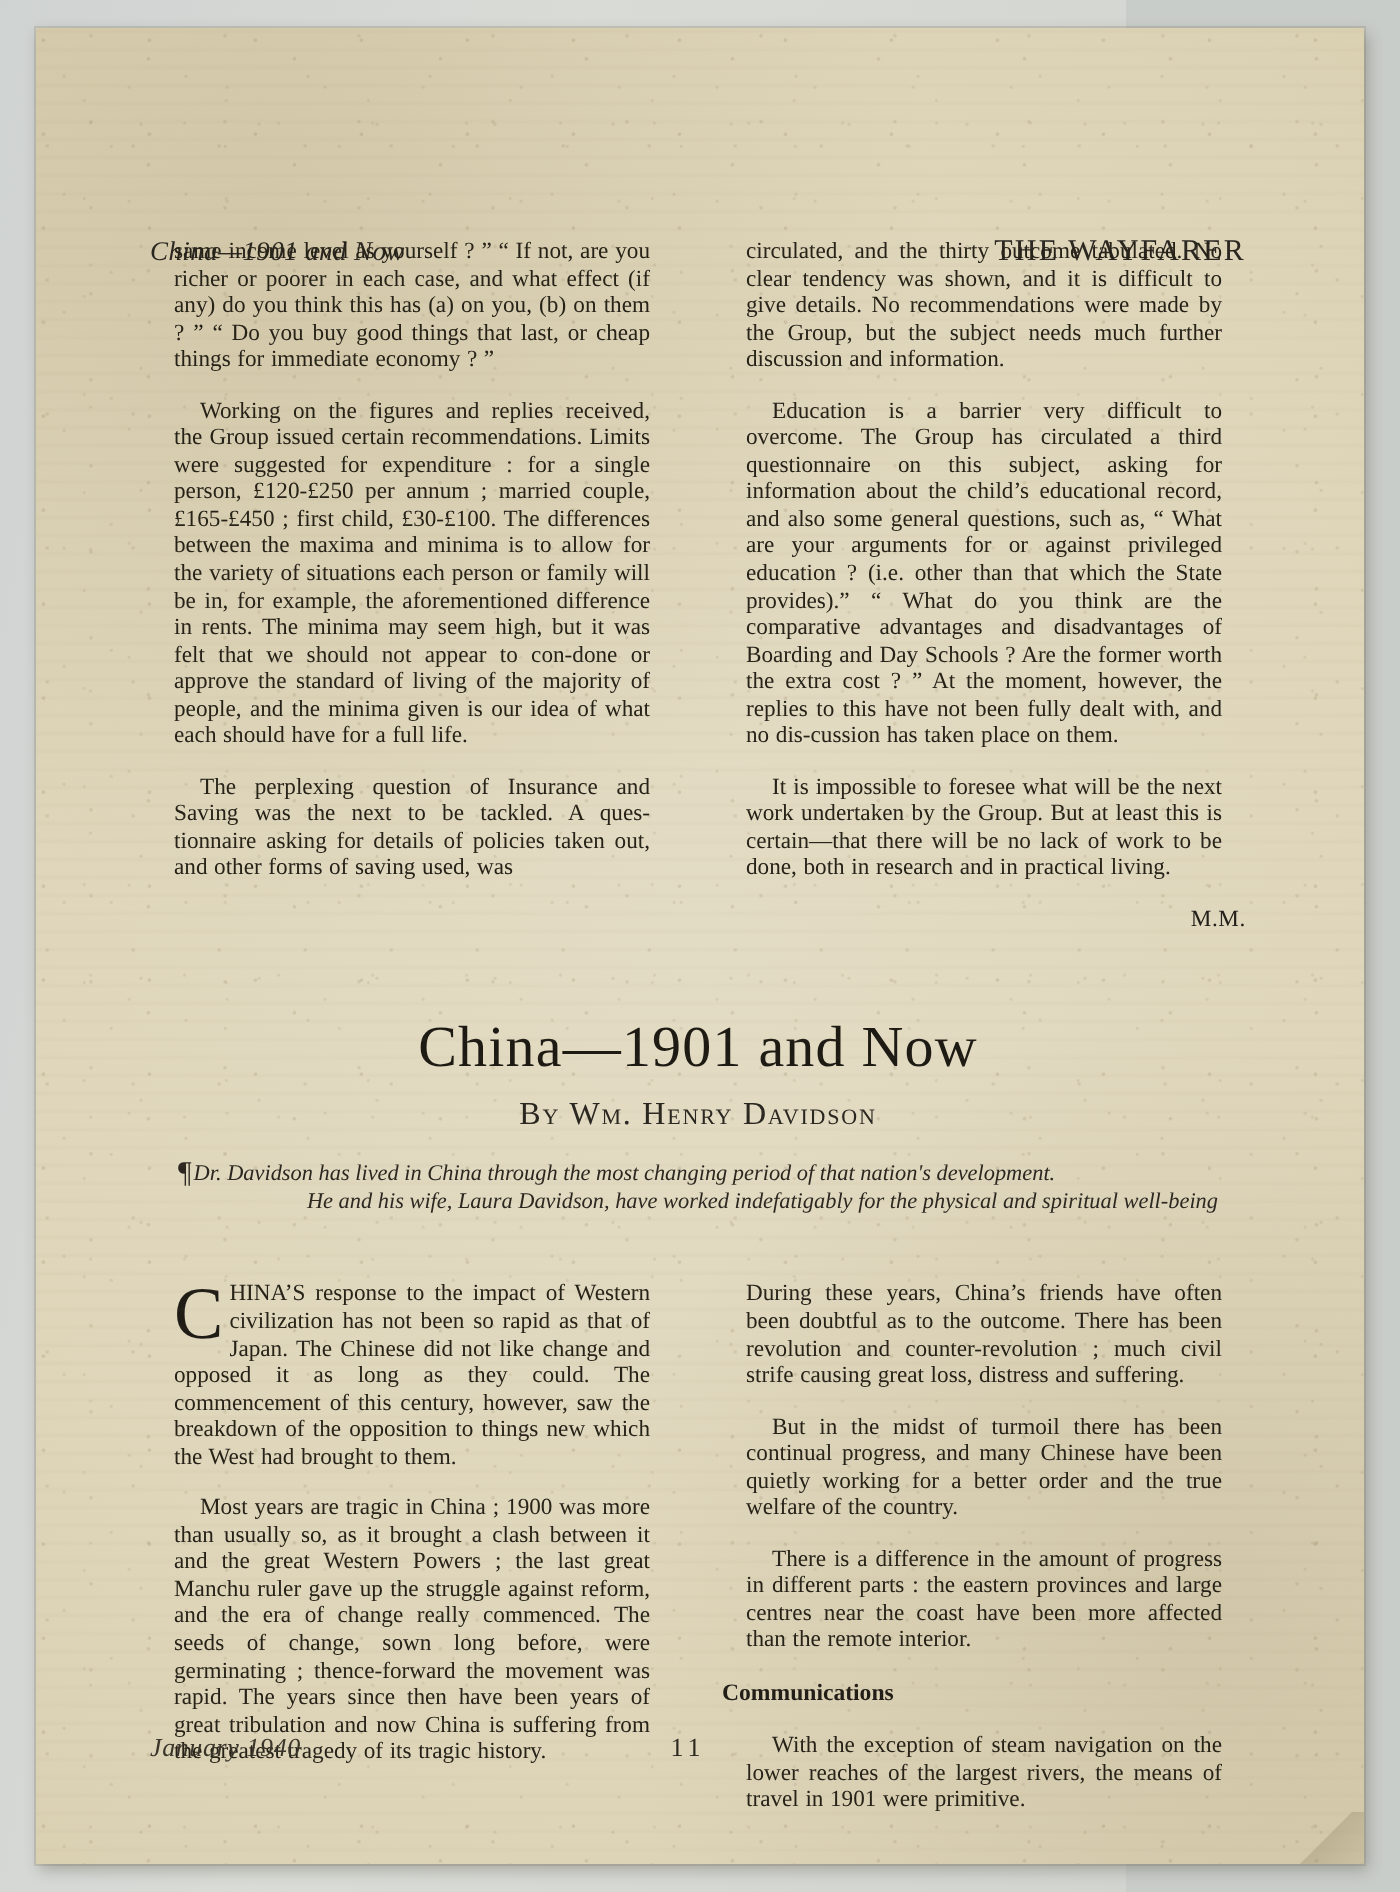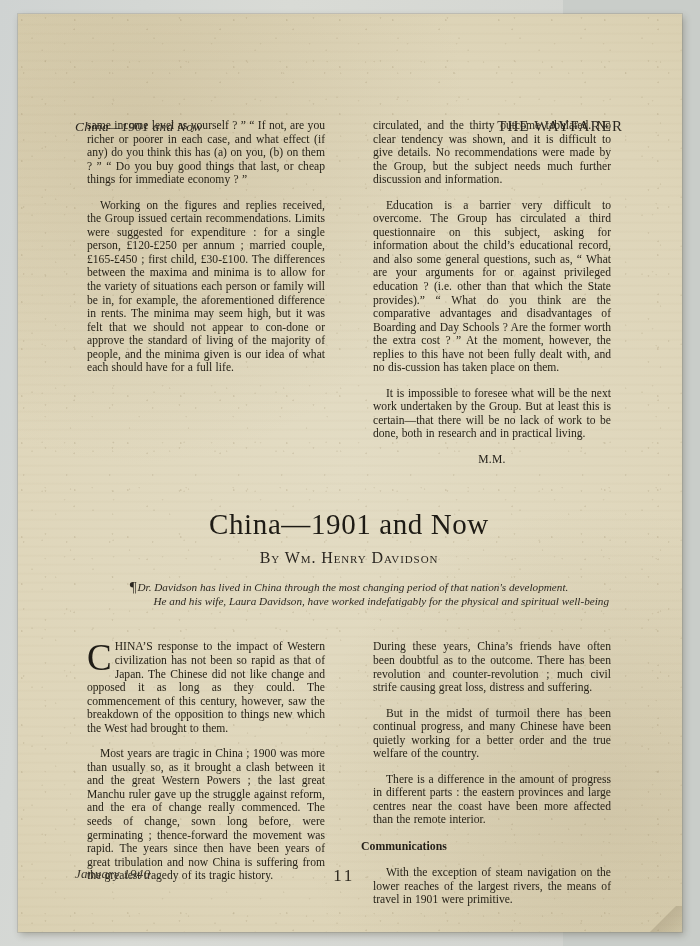--- a/index.html
+++ b/index.html
@@ -141,21 +141,21 @@
     color: #262218;
     word-spacing: .4px;
     hyphens: manual;
   }
   p.body.noind { text-indent: 0; }
   p.body + p.body { margin-top: 0; }
 
   .sig {
     margin: 1px 0 0 0;
     font-size: 11.6px;
-    text-align: center;
+    text-align: right;
     letter-spacing: .3px;
   }
 
   
   #upper-block { margin-top: 13px; }
 
   
   .headline-wrap {
     margin-top: 42px;
     text-align: center;
@@ -188,21 +188,21 @@
     color: #2b2720;
   }
   .standfirst .pilcrow {
     font-style: normal;
     font-size: 15px;
     line-height: 0;
     vertical-align: -1px;
     margin-right: 1px;
   }
   .sf-l1, .sf-l2, .sf-l3 { display: block; white-space: nowrap; }
-  .sf-l1 { text-align: center; }
+  .sf-l1 { text-align: left; }
   .sf-l2 { text-align: right; }
   .sf-l3 { text-align: center; }
 
   
   #article-block { margin-top: 20px; }
 
   .dropcap-para {
     position: relative;
   }
   .dropcap {
@@ -236,21 +236,21 @@
     font-style: italic;
     font-size: 13px;
     letter-spacing: .3px;
     color: #3a352a;
     text-align: center;
   }
   .footer-page {
     position: absolute;
     left: 0; right: 12px;
     text-align: center;
-    font-size: 17px;
+    font-size: 13px;
     letter-spacing: 2.5px;
     color: #2c281f;
   }
 </style>
 </head>
 <body>
 
 <div id="scan">
   <div class="paper">
     <div class="corner-fold"></div>
@@ -259,20 +259,21 @@
 
       <div class="runhead">
         <div class="runhead-left">China—1901 and Now</div>
         <div class="runhead-right">THE WAYFARER</div>
       </div>
 
       <div class="cols" id="upper-block">
         <div class="col">
           <p class="body noind">same income level as yourself ? ”  “ If not, are you richer or poorer in each case, and what effect (if any) do you think this has (a) on you, (b) on them ? ”  “ Do you buy good things that last, or cheap things for immediate economy ? ”</p>
           <p class="body">Working on the figures and replies received, the Group issued certain recommendations. Limits were suggested for expenditure : for a single person, £120-£250 per annum ; married couple, £165-£450 ; first child, £30-£100.  The differences between the maxima and minima is to allow for the variety of situations each person or family will be in, for example, the aforementioned difference in rents.  The minima may seem high, but it was felt that we should not appear to con-done or approve the standard of living of the majority of people, and the minima given is our idea of what each should have for a full life.</p>
+          <p class="body">The perplexing question of Insurance and Saving was the next to be tackled.  A ques-tionnaire asking for details of policies taken out, and other forms of saving used, was</p>
         </div>
         <div class="col">
           <p class="body noind">circulated, and the thirty outcome tabulated. No clear tendency was shown, and it is difficult to give details.  No recommendations were made by the Group, but the subject needs much further discussion and information.</p>
           <p class="body">Education is a barrier very difficult to overcome.  The Group has circulated a third questionnaire on this subject, asking for information about the child’s educational record, and also some general questions, such as, “ What are your arguments for or against privileged education ? (i.e. other than that which the State provides).”  “ What do you think are the comparative advantages and disadvantages of Boarding and Day Schools ? Are the former worth the extra cost ? ”  At the moment, however, the replies to this have not been fully dealt with, and no dis-cussion has taken place on them.</p>
           <p class="body">It is impossible to foresee what will be the next work undertaken by the Group.  But at least this is certain—that there will be no lack of work to be done, both in research and in practical living.</p>
           <p class="sig">M.M.</p>
         </div>
       </div>
 
       <div class="headline-wrap">

